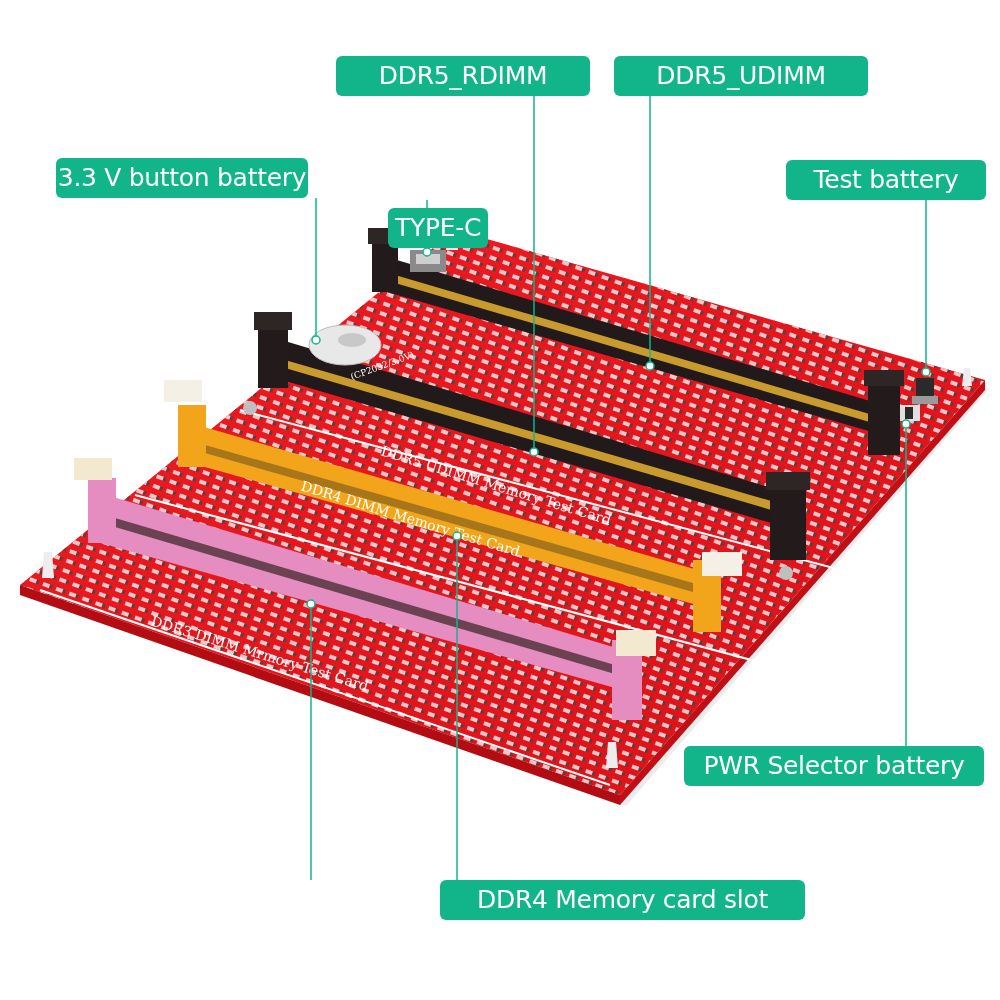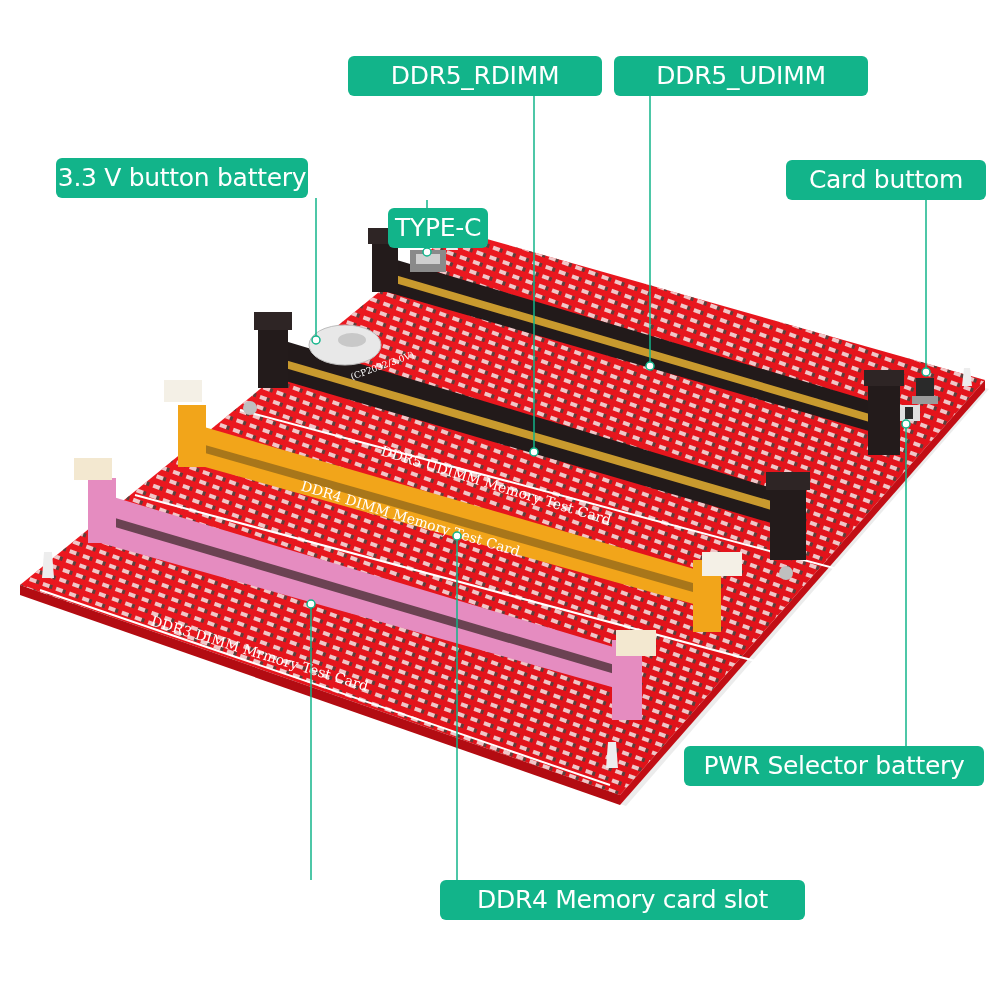--- a/index.html
+++ b/index.html
@@ -132,20 +132,20 @@
       <circle cx="650" cy="366" r="4"></circle>
       <circle cx="316" cy="340" r="4"></circle>
       <circle cx="427" cy="252" r="4"></circle>
       <circle cx="926" cy="372" r="4"></circle>
       <circle cx="906" cy="424" r="4"></circle>
       <circle cx="311" cy="604" r="4"></circle>
       <circle cx="457" cy="536" r="4"></circle>
     </g>
   </svg>
 
-  <div class="callout" style="left:348px; top:56px; width:254px;">DDR5_RDIMM</div>
+  <div class="callout" style="left:336px; top:56px; width:254px;">DDR5_RDIMM</div>
   <div class="callout" style="left:614px; top:56px; width:254px;">DDR5_UDIMM</div>
   <div class="callout" style="left:56px; top:158px; width:252px;">3.3 V button battery</div>
   <div class="callout" style="left:388px; top:160px; width:100px;margin-top:48px;">TYPE-C</div>
-  <div class="callout" style="left:786px; top:160px; width:200px;">Card buttom</div>
+  <div class="callout" style="left:786px; top:160px; width:200px;">Test battery</div>
   <div class="callout" style="left:684px; top:746px; width:300px;">PWR Selector battery</div>
   <div class="callout" style="left:440px; top:880px; width:365px;">DDR4 Memory card slot</div>
 </div>
 
 </body></html>

